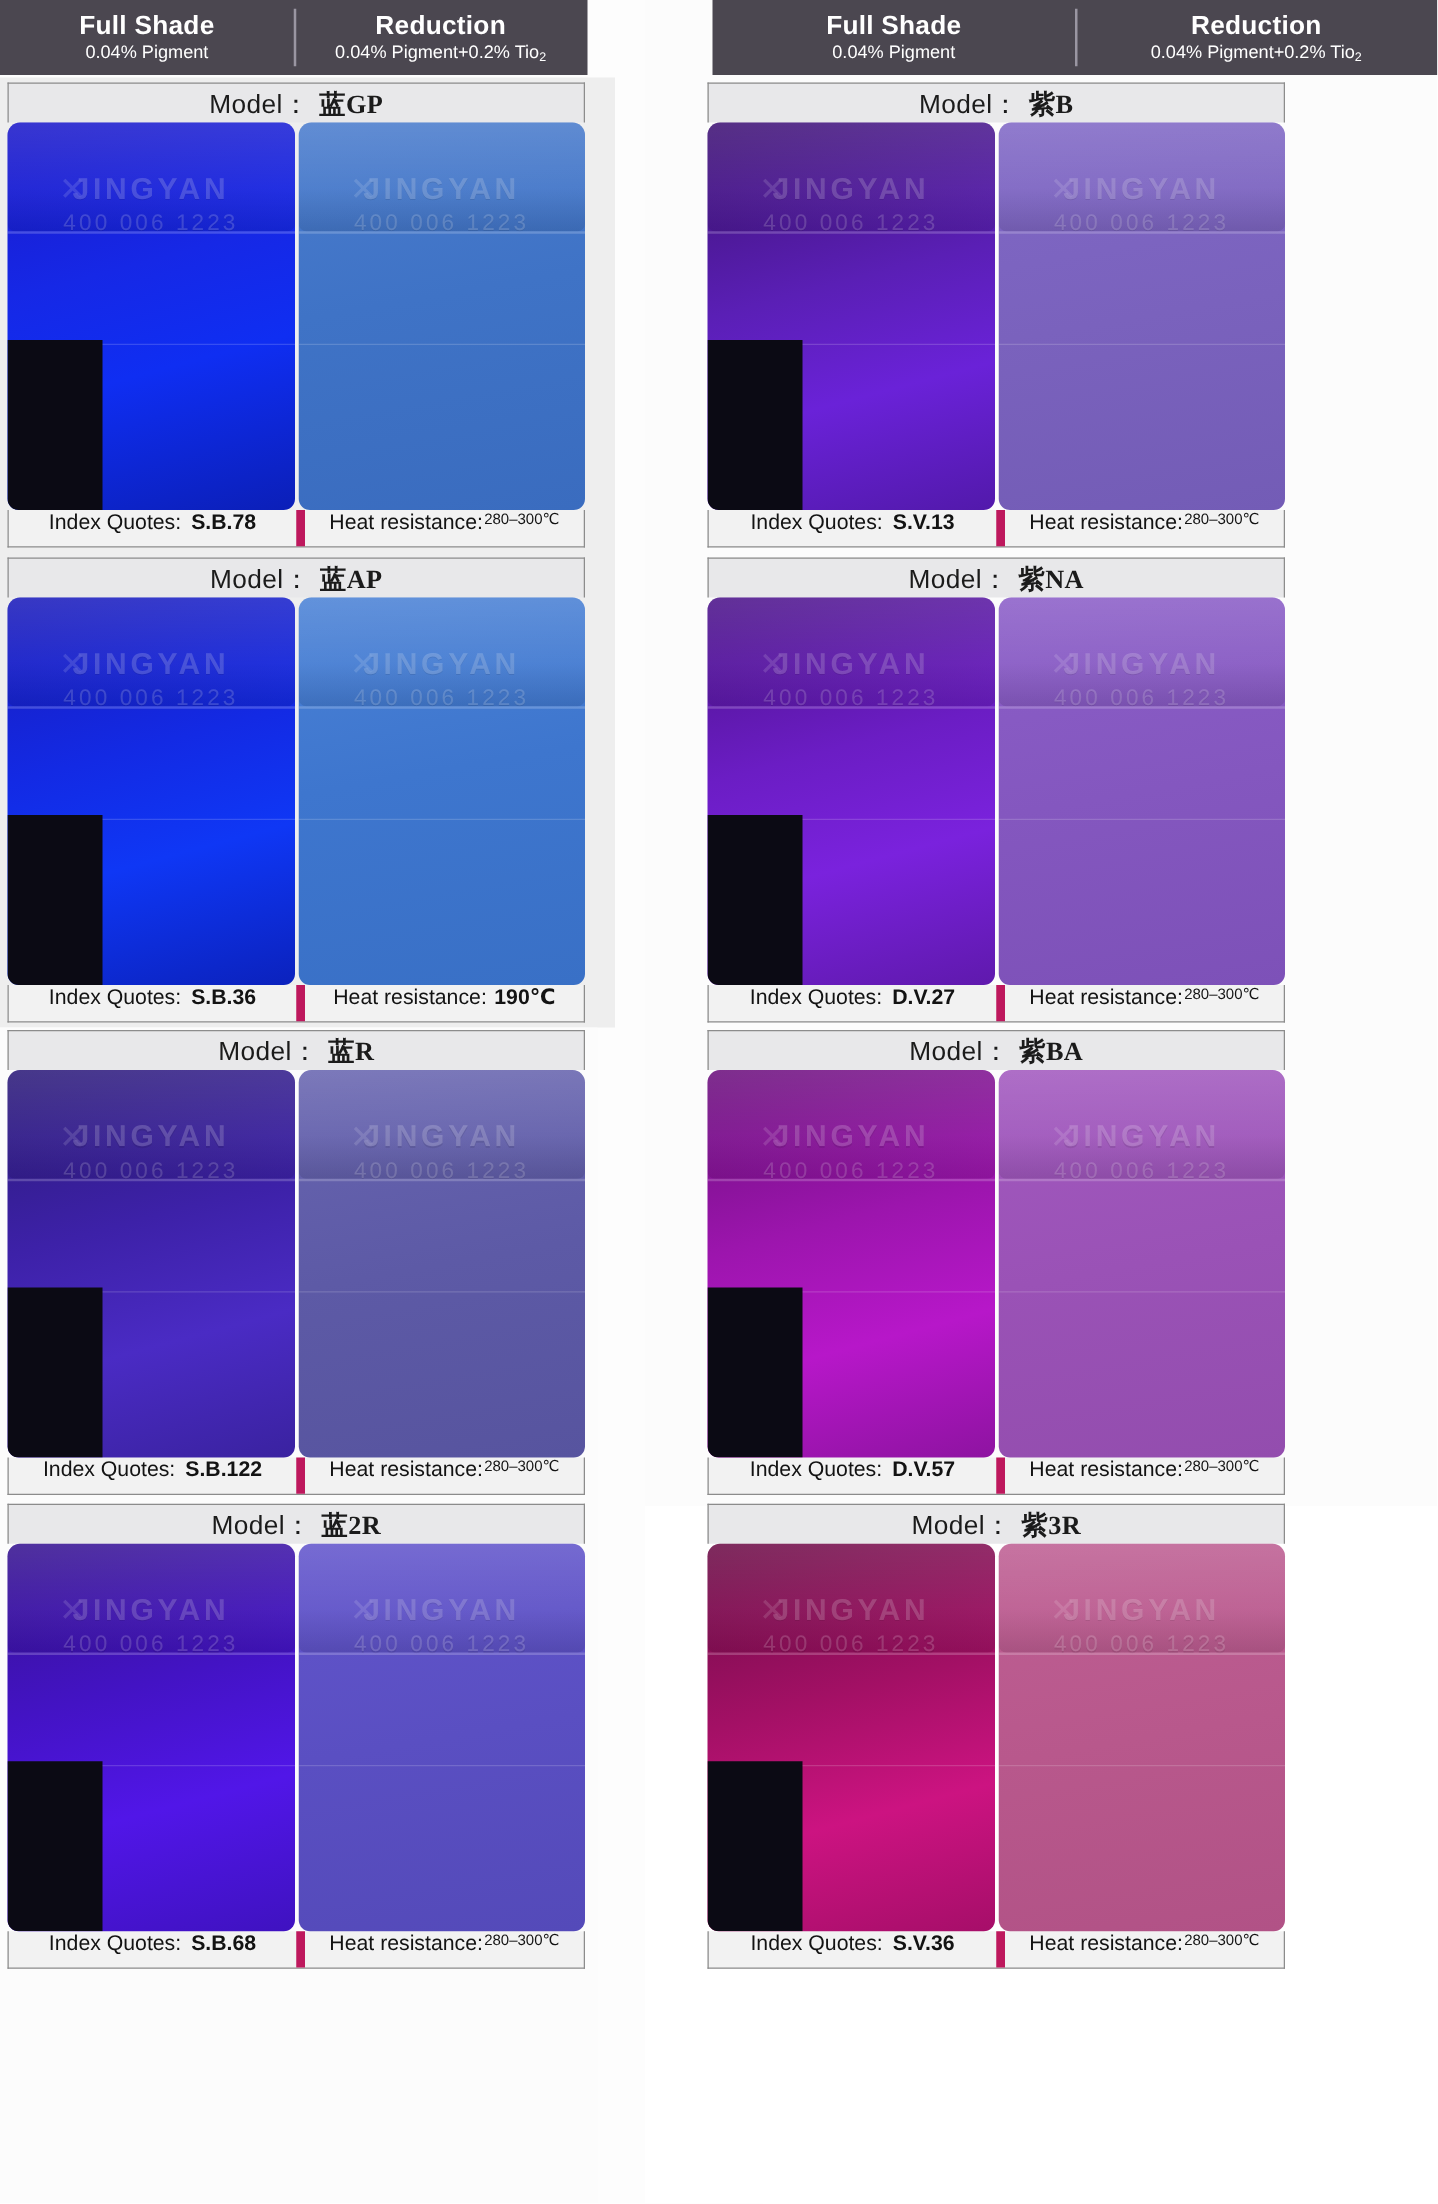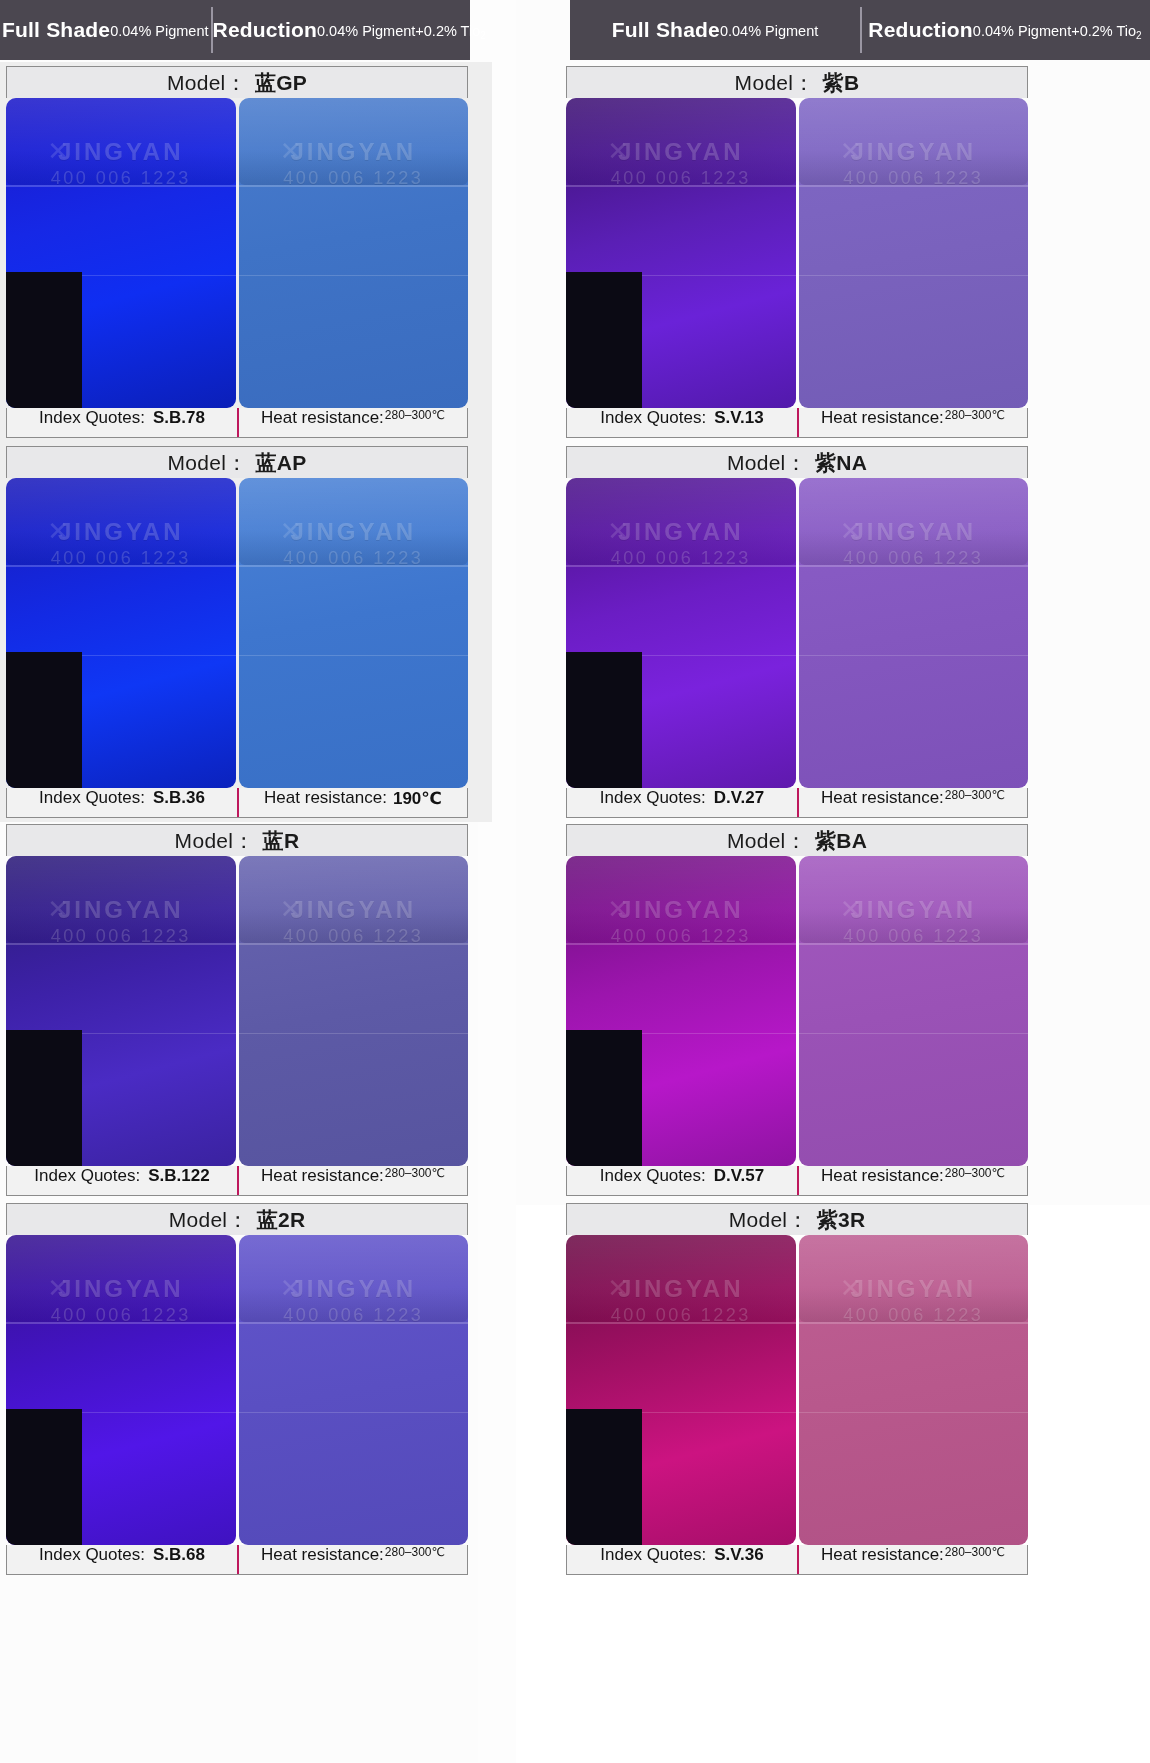--- a/index.html
+++ b/index.html
@@ -36,21 +36,21 @@
     display: flex;
     align-items: stretch;
     color: #ffffff;
   }
   .headbar.col-left  { left: 0;   width: 470px; }
   .headbar.col-right { left: 570px; width: 580px; }
 
   .headcell {
     flex: 1 1 50%;
     display: flex;
-    flex-direction: row;
+    flex-direction: column;
     align-items: center;
     justify-content: center;
     padding: 4px 2px;
     position: relative;
   }
   .headcell + .headcell::before {
     content: "";
     position: absolute;
     left: 0; top: 7px; bottom: 7px;
     width: 2px;
@@ -90,21 +90,21 @@
     background: #e8e8ea;
     height: 32px;
     display: flex;
     align-items: center;
     justify-content: center;
     font-size: 21px;
     color: #1b1b1b;
     letter-spacing: 0.3px;
   }
   .model-row .m-label { font-weight: normal; }
-  .model-row .m-code  { font-weight: bold; margin-left: 8px; }
+  .model-row .m-code  { font-weight: bold; margin-left: 8px; font-family: Liberation Serif, serif; }
 
   .swatch-row {
     display: flex;
     height: 310px;
     position: relative;
   }
 
   .plaque {
     flex: 1 1 50%;
     position: relative;
@@ -192,21 +192,21 @@
   }
   .foot-cell {
     flex: 1 1 50%;
     display: flex;
     justify-content: center;
     font-size: 17px;
     color: #131313;
     white-space: nowrap;
     padding: 0 4px;
   }
-  .foot-cell + .foot-cell { border-left: 2px solid #be185d; }
+  .foot-cell + .foot-cell { border-left: 7px solid #be185d; }
   .foot-cell .f-label { font-weight: normal; }
   .foot-cell .f-value { font-weight: bold; margin-left: 8px; }
   .foot-cell .f-value.small { font-size: 12px; font-weight: normal; letter-spacing: 0; margin-left: 1px; }
   .foot-cell .f-value.big   { font-size: 17px; font-weight: bold; margin-left: 6px; }
 </style>
 </head>
 <body>
 
 <div id="page">
 

